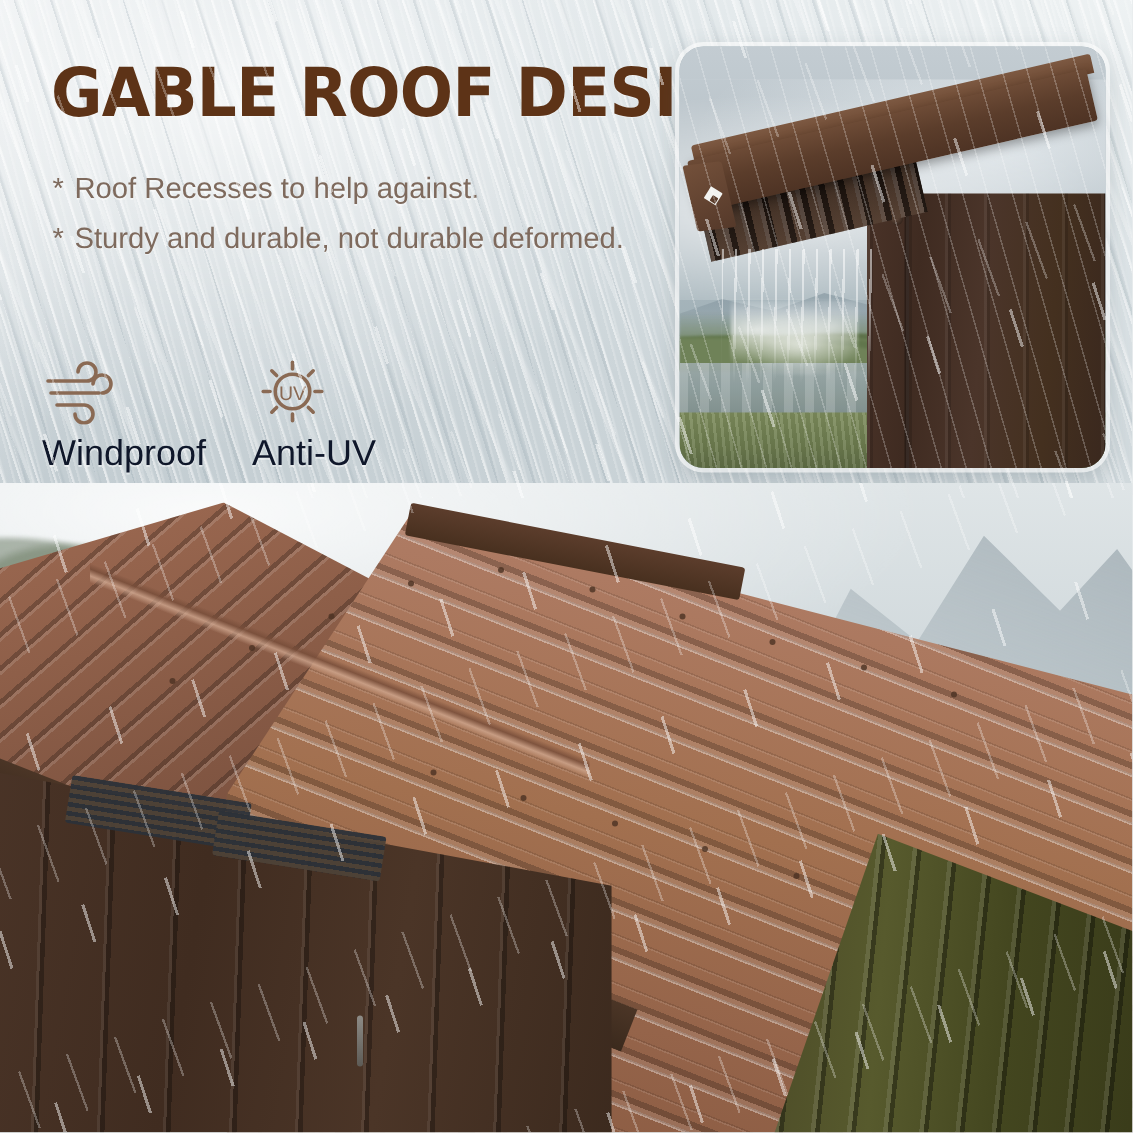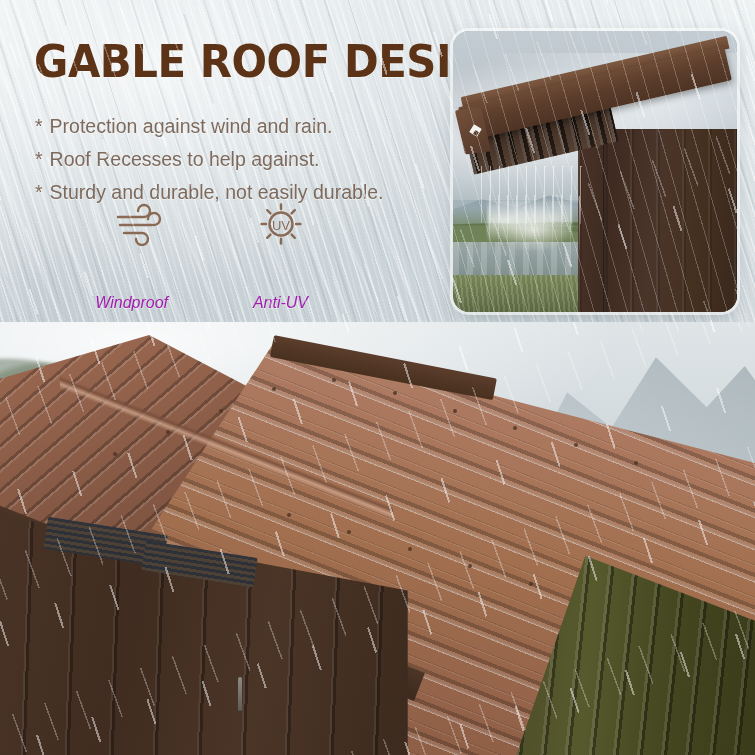--- a/index.html
+++ b/index.html
@@ -55,26 +55,25 @@
     font-size:19.5px;line-height:33px;color:#7e6a5d;
     white-space:nowrap;text-shadow:0 1px 0 rgba(255,255,255,.45);
   }
   .bullet .star{display:inline-block;margin-right:7px;}
 
   
   .features{
     position:absolute;left:28px;top:228px;width:420px;height:86px;
     display:flex;align-items:flex-end;
   }
-  .feature{width:140px;display:flex;flex-direction:column;align-items:flex-end;gap:37px;}
+  .feature{width:140px;display:flex;flex-direction:column;align-items:flex-start;}
   .feature .glyph{height:48px;display:flex;align-items:center;justify-content:center;}
   .feature .flabel{
-    margin-top:7px;font-size:16px;color:#a21caf;line-height:22px;
+    margin-top:7px;font-size:24px;color:#0f172a;line-height:22px;
     text-shadow:0 1px 0 rgba(255,255,255,.45);
-    font-style:italic;
   }
   .sw{stroke:#8a6a54;fill:none;stroke-width:2.4;stroke-linecap:round;stroke-linejoin:round;}
   .sf{fill:#8a6a54;}
 
   
   .inset{
     position:absolute;left:453px;top:31px;width:284px;height:281px;
     border-radius:16px;overflow:hidden;
     box-shadow:0 0 0 3px rgba(255,255,255,.62), 0 6px 18px rgba(70,85,95,.28);
     background:#9fb0b8;
@@ -370,27 +369,24 @@
   <div class="top-band">
     <div class="band-glow"></div>
     <div class="band-tex"></div>
     <div class="band-tex2"></div>
   </div>
 
   <div class="headline">GABLE ROOF DESIGN</div>
 
   <div class="bullets">
     <div class="bullet">
-      <span class="star">*</span><span>Protection against wind and rain.</span>
+      <span class="star">*</span><span>Roof Recesses to help against.</span>
     </div>
     <div class="bullet">
-      <span class="star">*</span><span>Roof Recesses to help against.</span>
-    </div>
-    <div class="bullet">
-      <span class="star">*</span><span>Sturdy and durable, not easily durable.</span>
+      <span class="star">*</span><span>Sturdy and durable, not durable deformed.</span>
     </div>
   </div>
 
   <div class="features">
 
     <div class="feature">
       <div class="glyph">
         <svg width="54" height="44" viewBox="0 0 54 44" aria-hidden="true">
           <path class="sw" d="M4 15 H30 a6 6 0 1 0 -6 -6"></path>
           <path class="sw" d="M6 23 H38"></path>

